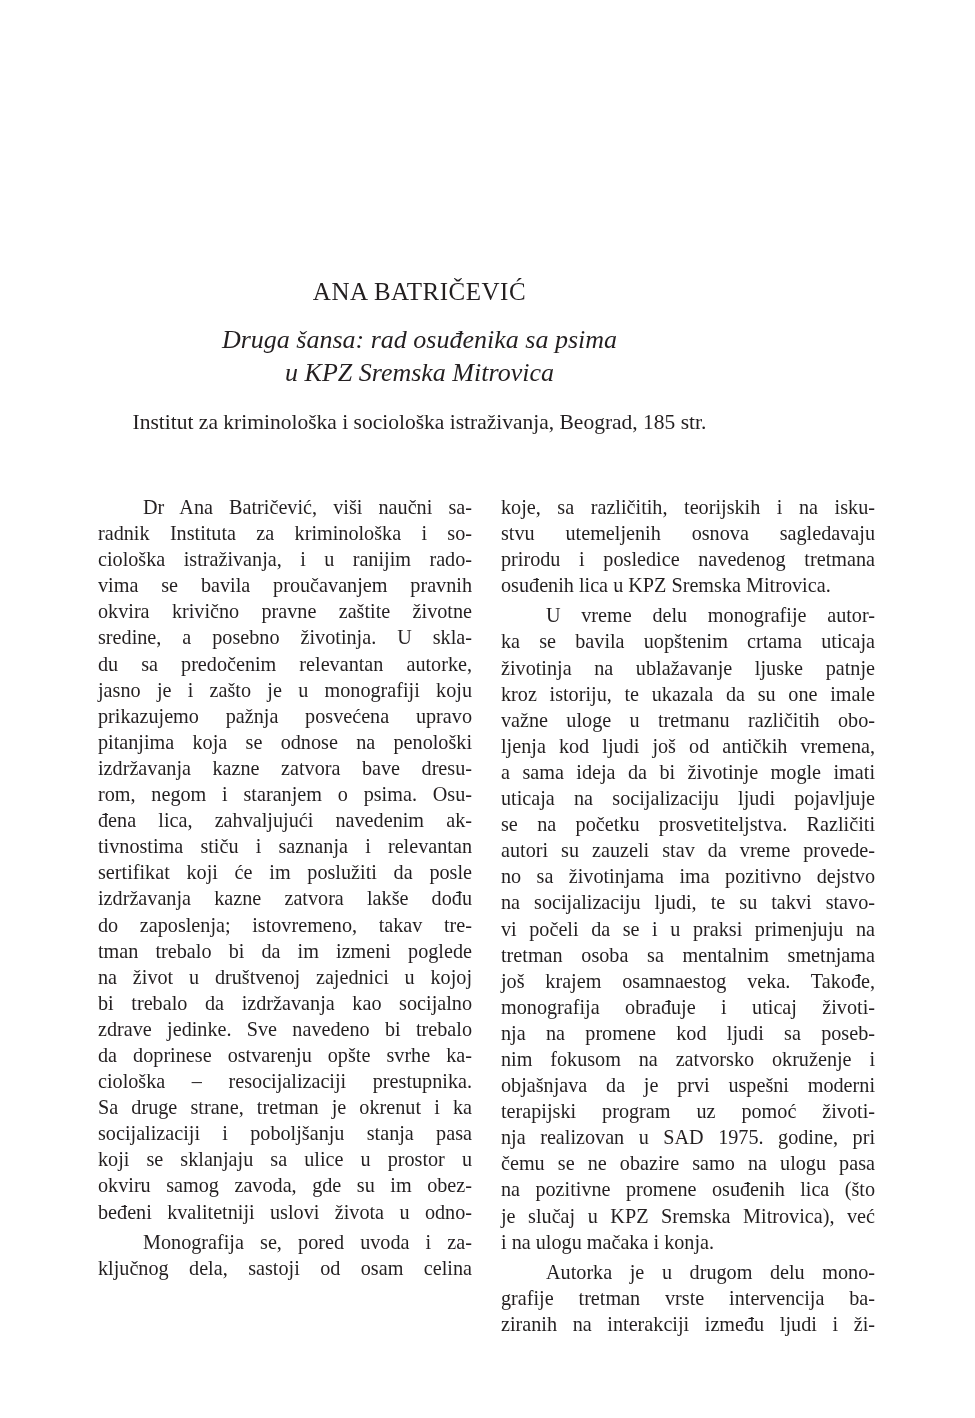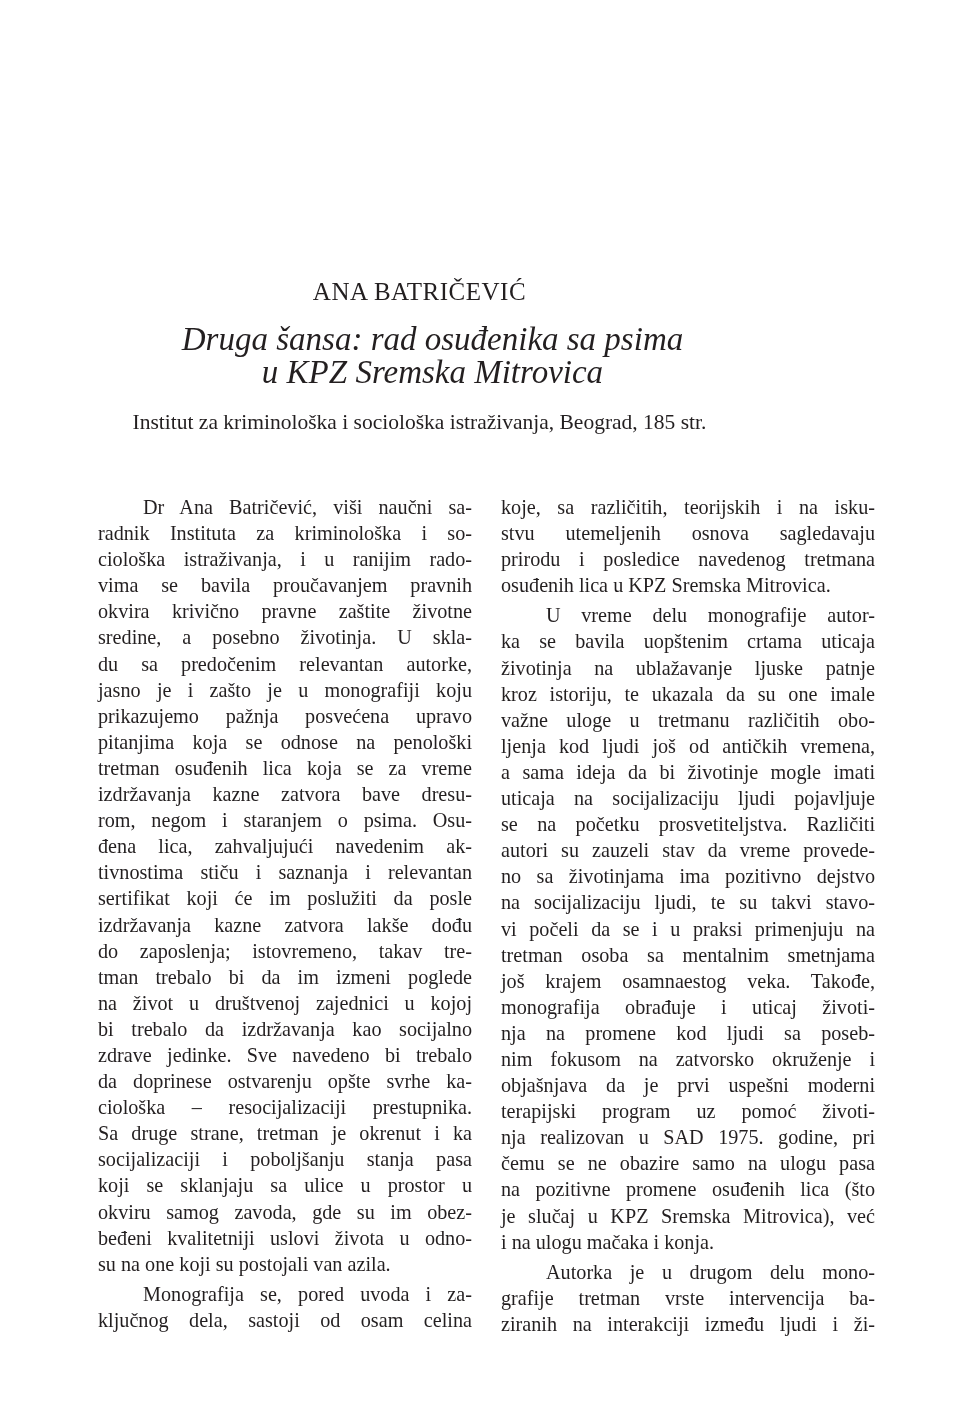--- a/index.html
+++ b/index.html
@@ -22,24 +22,23 @@
     text-align: center;
   }
   .author {
     top: 278px;
     font-size: 25px;
     letter-spacing: 0.5px;
     font-weight: normal;
   }
   .title {
     top: 323px;
-    font-size: 33px;
+    font-size: 26px;
     font-style: italic;
     line-height: 33px;
-    margin-left: 13px;
   }
   .title-line { display: block; }
   .publisher {
     top: 410px;
     font-size: 21.5px;
   }
   .column {
     position: absolute;
     top: 494px;
     width: 374px;
@@ -82,40 +81,38 @@
         <span class="line indent">Dr Ana Batričević, viši naučni sa-</span>
         <span class="line">radnik Instituta za kriminološka i so-</span>
         <span class="line">ciološka istraživanja, i u ranijim rado-</span>
         <span class="line">vima se bavila proučavanjem pravnih</span>
         <span class="line">okvira krivično pravne zaštite životne</span>
         <span class="line">sredine, a posebno životinja. U skla-</span>
         <span class="line">du sa predočenim relevantan autorke,</span>
         <span class="line">jasno je i zašto je u monografiji koju</span>
         <span class="line">prikazujemo pažnja posvećena upravo</span>
         <span class="line">pitanjima koja se odnose na penološki</span>
-        <span class="line">tretman osuđenih lica koja se za vreme</span>
         <span class="line">izdržavanja kazne zatvora bave dresu-</span>
         <span class="line">rom, negom i staranjem o psima. Osu-</span>
         <span class="line">đena lica, zahvaljujući navedenim ak-</span>
         <span class="line">tivnostima stiču i saznanja i relevantan</span>
         <span class="line">sertifikat koji će im poslužiti da posle</span>
         <span class="line">izdržavanja kazne zatvora lakše dođu</span>
         <span class="line">do zaposlenja; istovremeno, takav tre-</span>
         <span class="line">tman trebalo bi da im izmeni poglede</span>
         <span class="line">na život u društvenoj zajednici u kojoj</span>
         <span class="line">bi trebalo da izdržavanja kao socijalno</span>
         <span class="line">zdrave jedinke. Sve navedeno bi trebalo</span>
         <span class="line">da doprinese ostvarenju opšte svrhe ka-</span>
         <span class="line">ciološka – resocijalizaciji prestupnika.</span>
         <span class="line">Sa druge strane, tretman je okrenut i ka</span>
         <span class="line">socijalizaciji i poboljšanju stanja pasa</span>
         <span class="line">koji se sklanjaju sa ulice u prostor u</span>
         <span class="line">okviru samog zavoda, gde su im obez-</span>
         <span class="line">beđeni kvalitetniji uslovi života u odno-</span>
-        <span class="line last">su na one koji su postojali van azila.</span>
       </div>
       <div class="paragraph">
         <span class="line indent">Monografija se, pored uvoda i za-</span>
         <span class="line">ključnog dela, sastoji od osam celina</span>
       </div>
     </div>
   <div class="column col-right" id="col-right">
       <div class="paragraph">
         <span class="line">koje, sa različitih, teorijskih i na isku-</span>
         <span class="line">stvu utemeljenih osnova sagledavaju</span>

